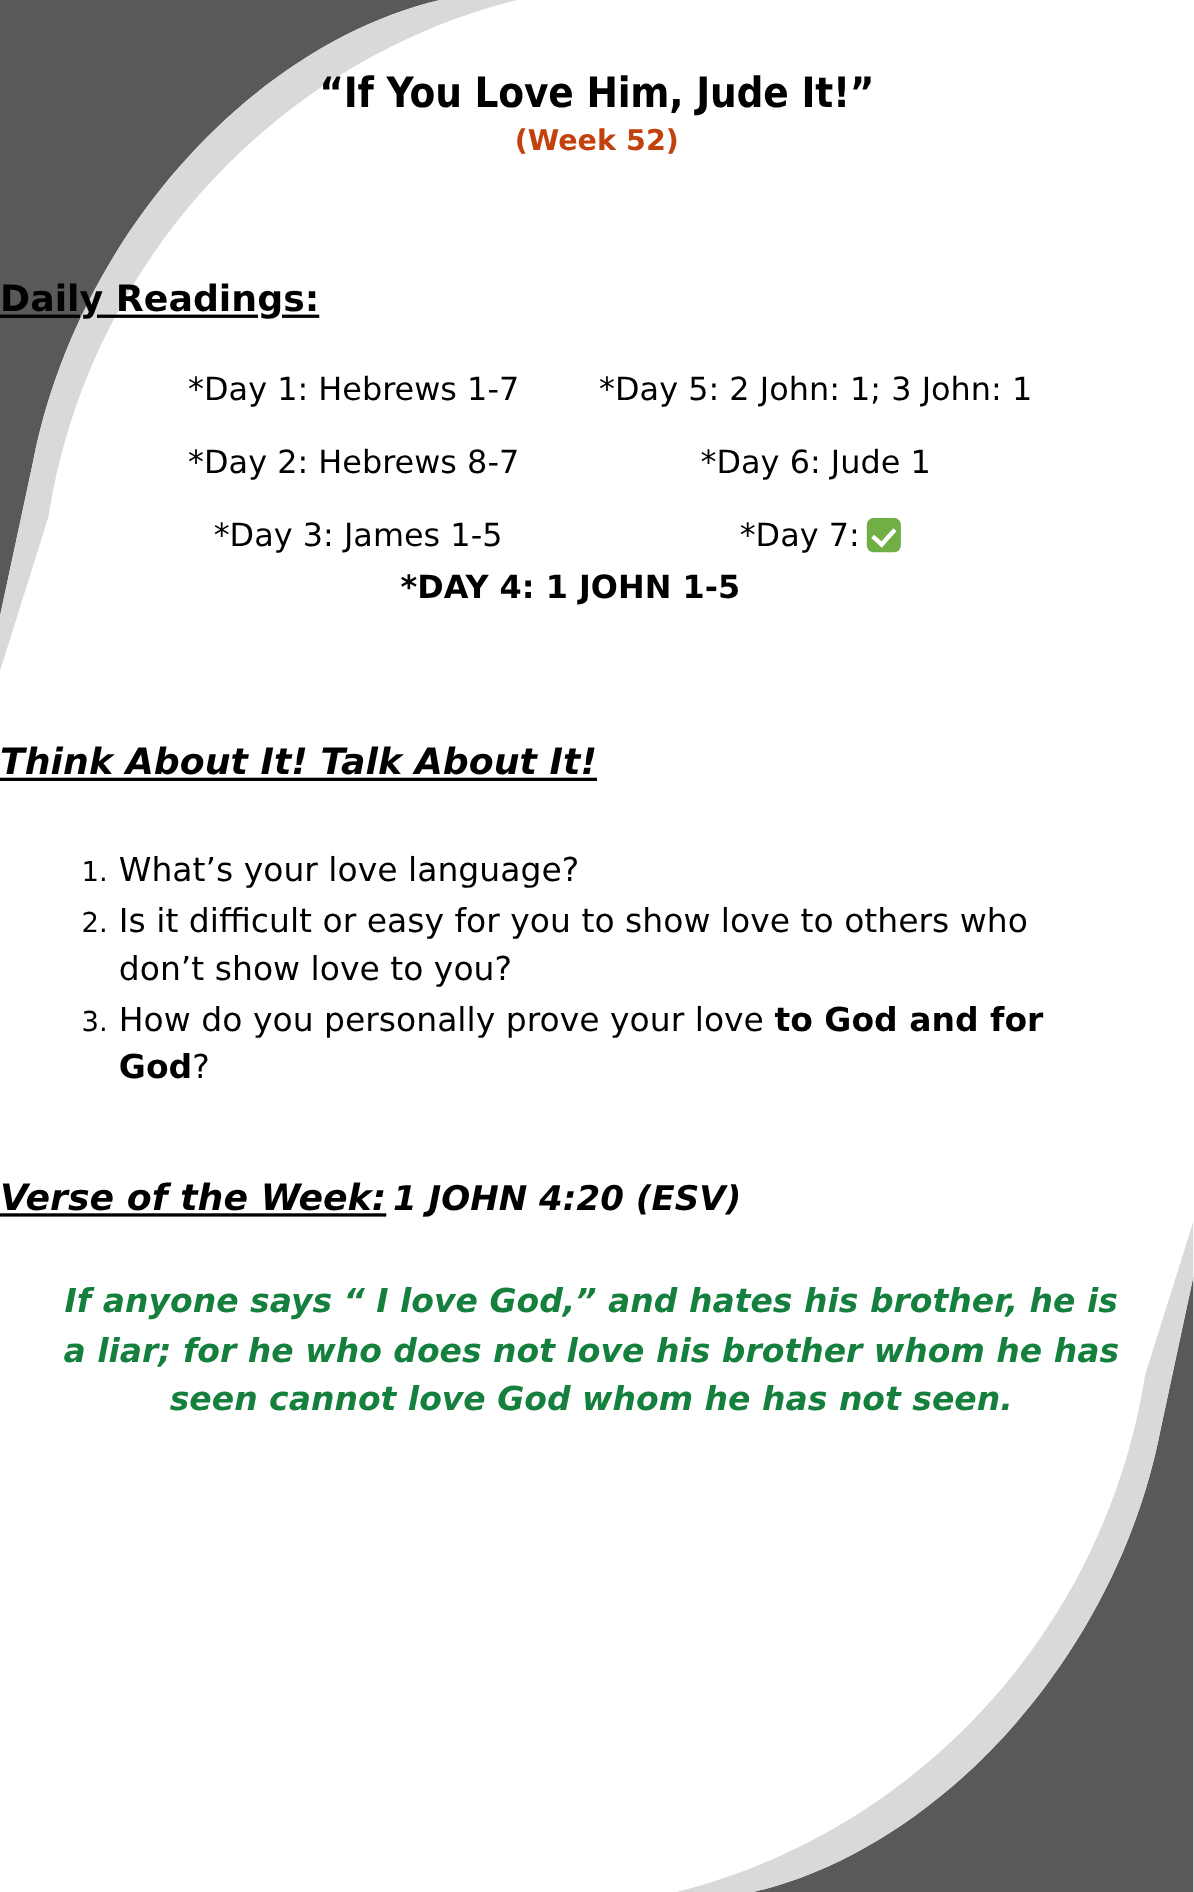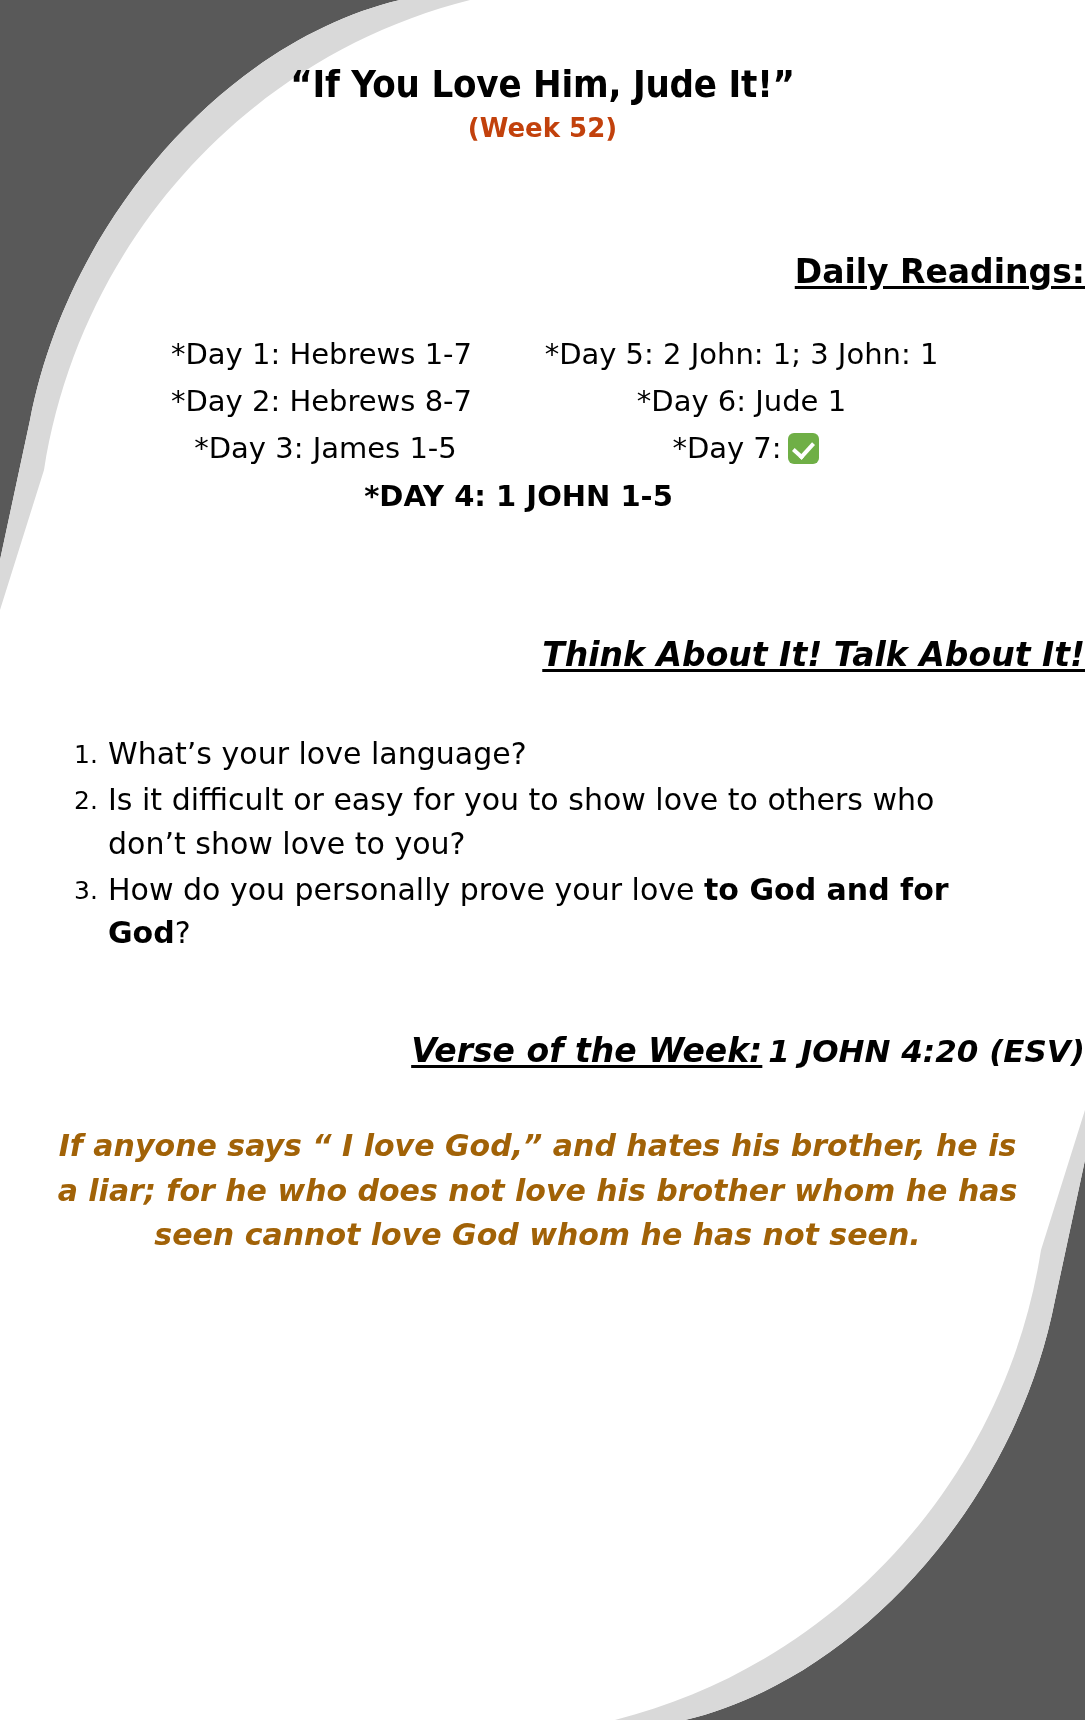--- a/index.html
+++ b/index.html
@@ -49,41 +49,41 @@
   .title-line-2 {
     font-family: "DejaVu Sans", sans-serif;
     font-weight: bold;
     font-size: 26px;
     color: #c2410c;
     line-height: 1.2;
     margin-top: 6px;
   }
 
   .section-heading {
-    text-align: right;
+    text-align: left;
     font-family: "DejaVu Sans", sans-serif;
     font-weight: bold;
     font-size: 33px;
     color: #000;
     text-decoration: underline;
     text-underline-offset: 3px;
   }
 
   #daily-readings-heading { margin-top: 108px; }
 
   .readings-grid {
     margin-top: 42px;
     display: flex;
     justify-content: center;
     gap: 0px;
   }
   .readings-col {
     display: flex;
     flex-direction: column;
-    gap: 5px;
+    gap: 24px;
   }
   .readings-col.left {
     width: 400px;
     align-items: center;
     padding-right: 6px;
   }
   .readings-col.right {
     width: 420px;
     align-items: center;
     padding-left: 4px;
@@ -183,21 +183,21 @@
   .verse-text {
     margin-top: 54px;
     padding-left: 55px;
     padding-right: 65px;
     text-align: center;
     font-family: "DejaVu Sans", sans-serif;
     font-weight: bold;
     font-style: italic;
     font-size: 30px;
     line-height: 1.48;
-    color: #a16207;
+    color: #15803d;
   }
 </style>
 </head>
 <body>
 
 <div class="deco-layer">
   <svg width="1085" height="1720" viewBox="0 0 1085 1720" xmlns="http://www.w3.org/2000/svg">
 
     <path fill="#595959" d="M0,0 L400,0 C230,40 70,215 30,420 L0,560 Z"></path>
 

